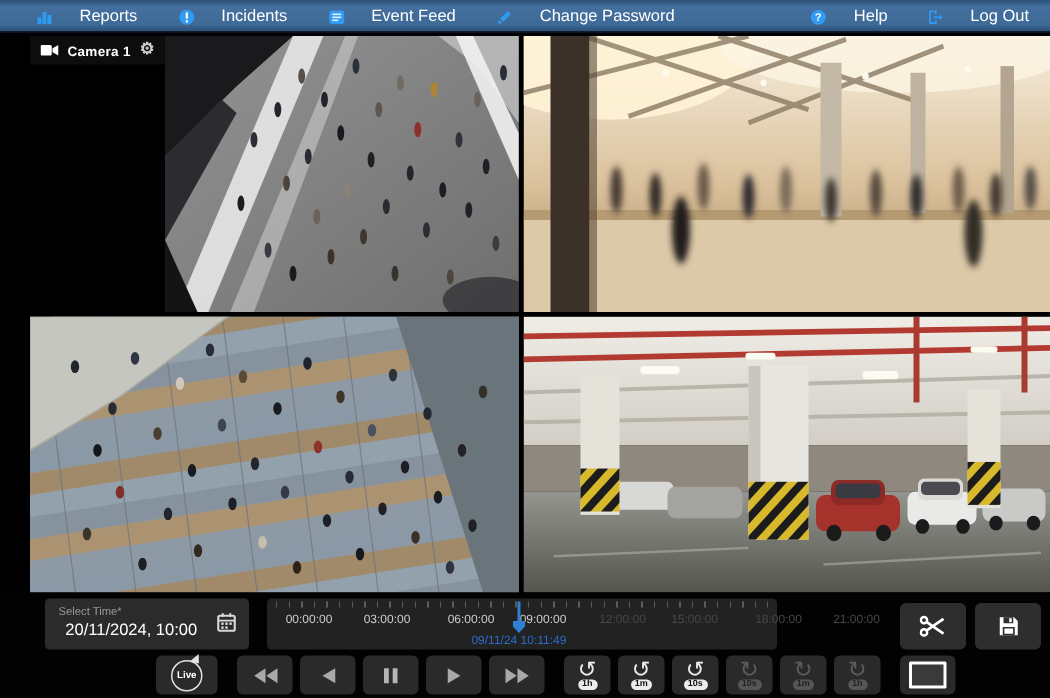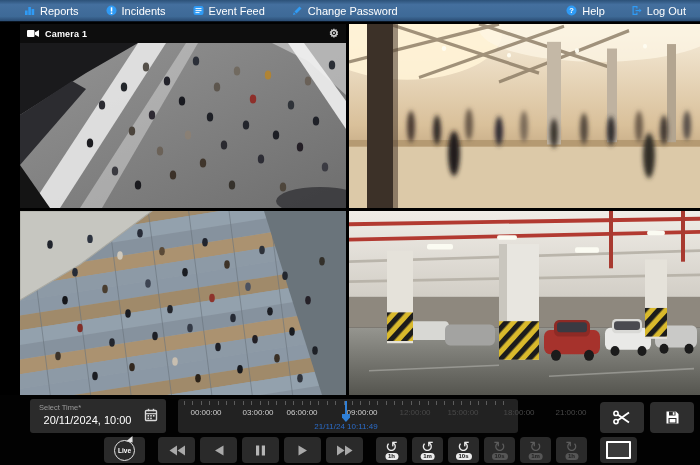--- a/index.html
+++ b/index.html
@@ -10,24 +10,24 @@
   
   .navbar{
     position:absolute;top:0;left:0;width:700px;height:22px;box-sizing:border-box;
     background:linear-gradient(180deg,#2c5178 0%,#446f9e 22%,#3e6a97 78%,#2b4d74 100%);
     border-bottom:1px solid #0a1420;
     display:flex;align-items:center;justify-content:space-between;
   }
   .nav-group{display:flex;align-items:center;}
   .nav-group.left{padding-left:24px;gap:27px;}
   .nav-group.right{padding-right:14px;gap:26px;}
-  .nav-item{display:flex;align-items:flex-start;gap:5px;color:#fff;font-size:11px;cursor:pointer;white-space:nowrap;}
+  .nav-item{display:flex;align-items:flex-end;gap:18px;color:#fff;font-size:11px;cursor:pointer;white-space:nowrap;}
   .nav-item svg{display:block;}
   
-  .cam{position:absolute;background:#000;display:flex;flex-direction:column;}
+  .cam{position:absolute;background:#000;display:flex;flex-direction:row;}
   .cam1{left:20px;top:24px;width:326px;height:184px;}
   .cam3{left:349px;top:24px;width:351px;height:184px;}
   .cam7{left:20px;top:211px;width:326px;height:184px;}
   .cam20{left:349px;top:211px;width:351px;height:184px;}
   .cam-header{height:19px;min-height:19px;background:#0d0d0d;display:flex;align-items:center;
     gap:6px;padding:0 7px;color:#fff;font-size:9px;font-weight:bold;letter-spacing:.2px;}
   .cam-gear{margin-left:auto;color:#cfcfcf;font-size:11px;line-height:11px;cursor:pointer;}
   .cam-feed{flex:1;position:relative;overflow:hidden;background:#222;}
   .cam-feed svg{position:absolute;inset:0;width:100%;height:100%;}
   
@@ -39,21 +39,21 @@
   .select-time .lbl{font-size:7.5px;color:#9a9a9a;display:block;}
   .select-time .val{font-size:11px;color:#fff;display:block;margin-top:2px;text-align:center;}
   .select-time .cal{position:absolute;right:8px;top:9px;}
   .timeline{
     position:absolute;left:178px;top:4px;width:340px;height:34px;background:#222;border-radius:3px;cursor:pointer;
   }
   .ticks-minor{position:absolute;top:2px;left:6px;right:6px;height:4px;
     background:repeating-linear-gradient(90deg,#5c5c5c 0 1px,transparent 1px 8.4px);}
   .tick{position:absolute;top:9px;transform:translateX(-50%);font-size:8px;color:#cfcfcf;white-space:nowrap;}
   .tick.future{color:#484848;}
-  .tk0{left:28px}.tk1{left:80px}.tk2{left:124px}.tk3{left:184px}
+  .tk0{left:28px}.tk1{left:80px}.tk2{left:136px}.tk3{left:184px}
   .tk4{left:237px}.tk5{left:285px}.tk6{left:341px}.tk7{left:393px}
   .playhead{position:absolute;top:0;left:49.4%;width:0;height:100%;}
   .playhead .line{position:absolute;left:-1px;top:2px;width:2px;height:14px;background:#2f7fd6;}
   .playhead .marker{position:absolute;left:-4px;top:15px;width:8px;height:8px;background:#2f7fd6;
     clip-path:polygon(0 0,100% 0,100% 45%,50% 100%,0 45%);}
   .playhead .time{position:absolute;top:23px;left:0;transform:translateX(-50%);
     font-size:8px;color:#2b6cc9;white-space:nowrap;}
   .sq-btn{position:absolute;top:7px;width:44px;height:31px;background:#2e2e2e;border:none;border-radius:4px;
     display:flex;align-items:center;justify-content:center;cursor:pointer;padding:0;}
   .clip-btn{left:600px;}
@@ -438,21 +438,21 @@
     <span class="tick tk1">03:00:00</span>
     <span class="tick tk2">06:00:00</span>
     <span class="tick tk3">09:00:00</span>
     <span class="tick tk4 future">12:00:00</span>
     <span class="tick tk5 future">15:00:00</span>
     <span class="tick tk6 future">18:00:00</span>
     <span class="tick tk7 future">21:00:00</span>
     <div class="playhead" style="left: 49.4%;">
       <div class="line"></div>
       <div class="marker"></div>
-      <div class="time">21/11/24 10:11:49</div>
+      <div class="time">09/11/24 10:11:49</div>
     </div>
   </div>
 
   <button class="sq-btn clip-btn">
     <svg width="18" height="15" viewBox="0 0 18 15">
       <circle cx="3" cy="3.4" r="2.1" fill="none" stroke="#fff" stroke-width="1.6"></circle>
       <circle cx="3" cy="11.6" r="2.1" fill="none" stroke="#fff" stroke-width="1.6"></circle>
       <line x1="4.6" y1="4.6" x2="16" y2="12.4" stroke="#fff" stroke-width="1.8"></line>
       <line x1="4.6" y1="10.4" x2="16" y2="2.6" stroke="#fff" stroke-width="1.8"></line>
     </svg>

